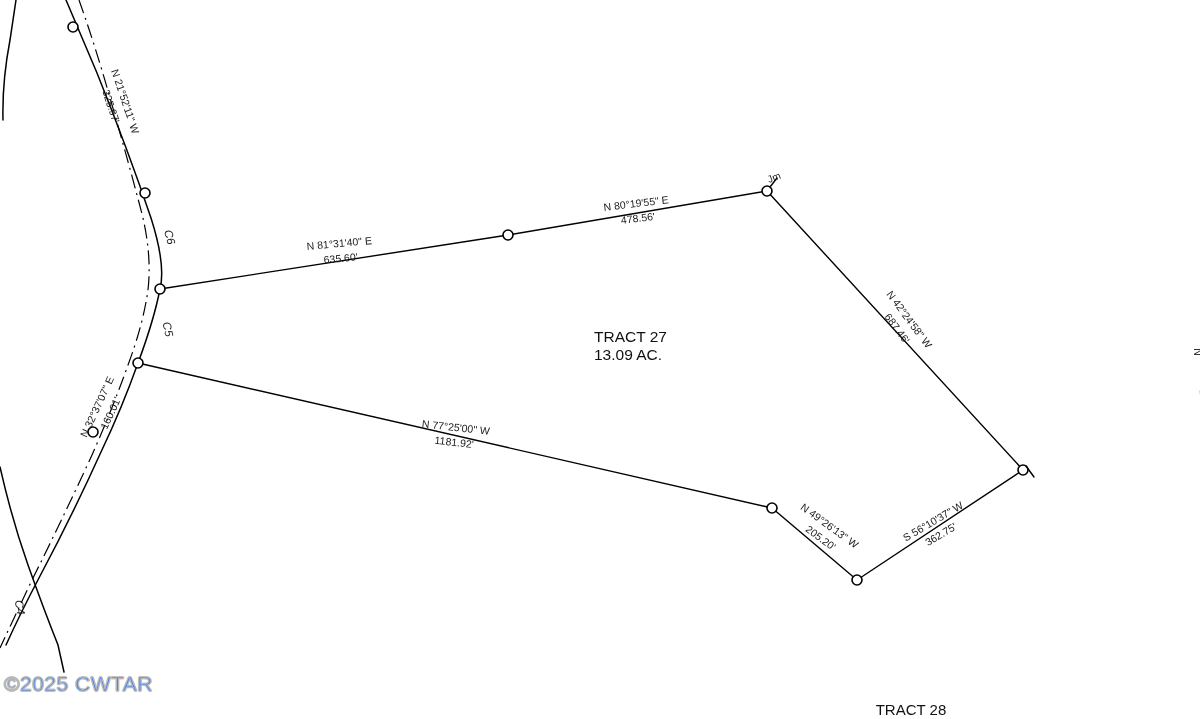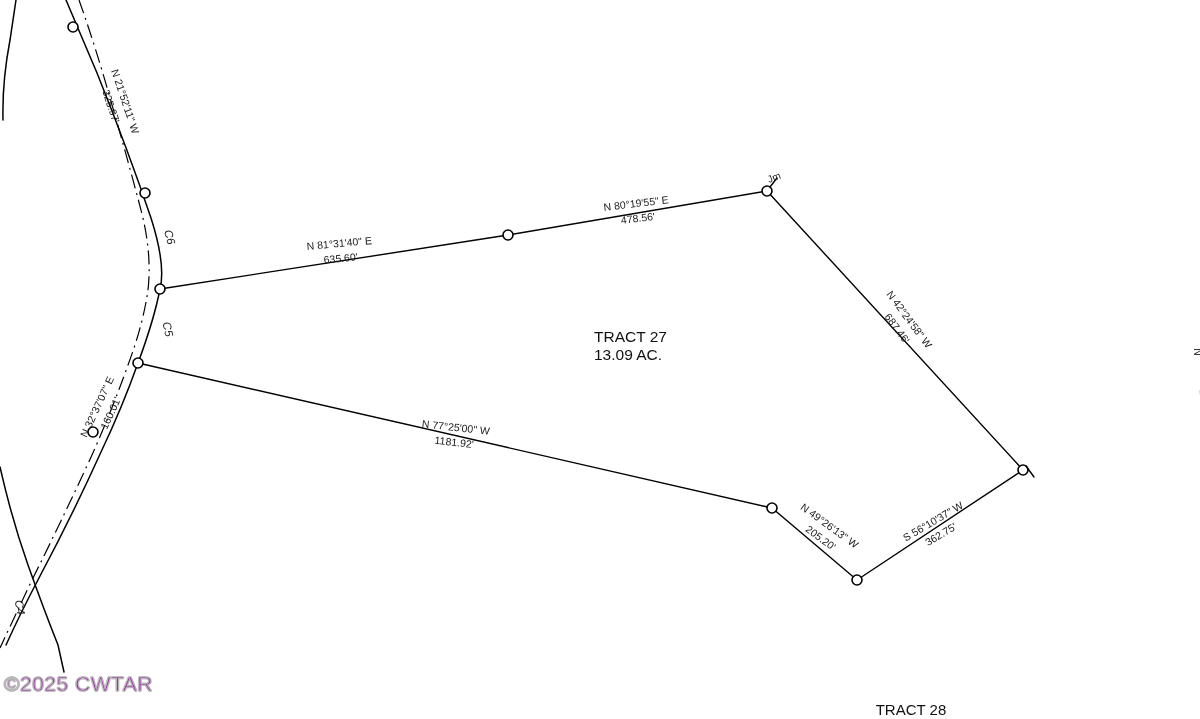--- a/index.html
+++ b/index.html
@@ -80,21 +80,21 @@
     font-size: 15px;
     fill: #111111;
   }
   #watermark {
     position: absolute;
     left: 4px;
     top: 672px;
     font-family: "Liberation Sans", sans-serif;
     font-size: 21px;
     letter-spacing: 0.5px;
-    color: #a21caf;
+    color: #3b82f6;
     -webkit-text-stroke: 1px #b8b8b8;
     text-shadow:
       -1px 0 #c9c9c9, 1px 0 #c9c9c9,
       0 -1px #c9c9c9, 0 1px #c9c9c9;
     white-space: nowrap;
     pointer-events: none;
   }
 </style>
 </head>
 <body>

